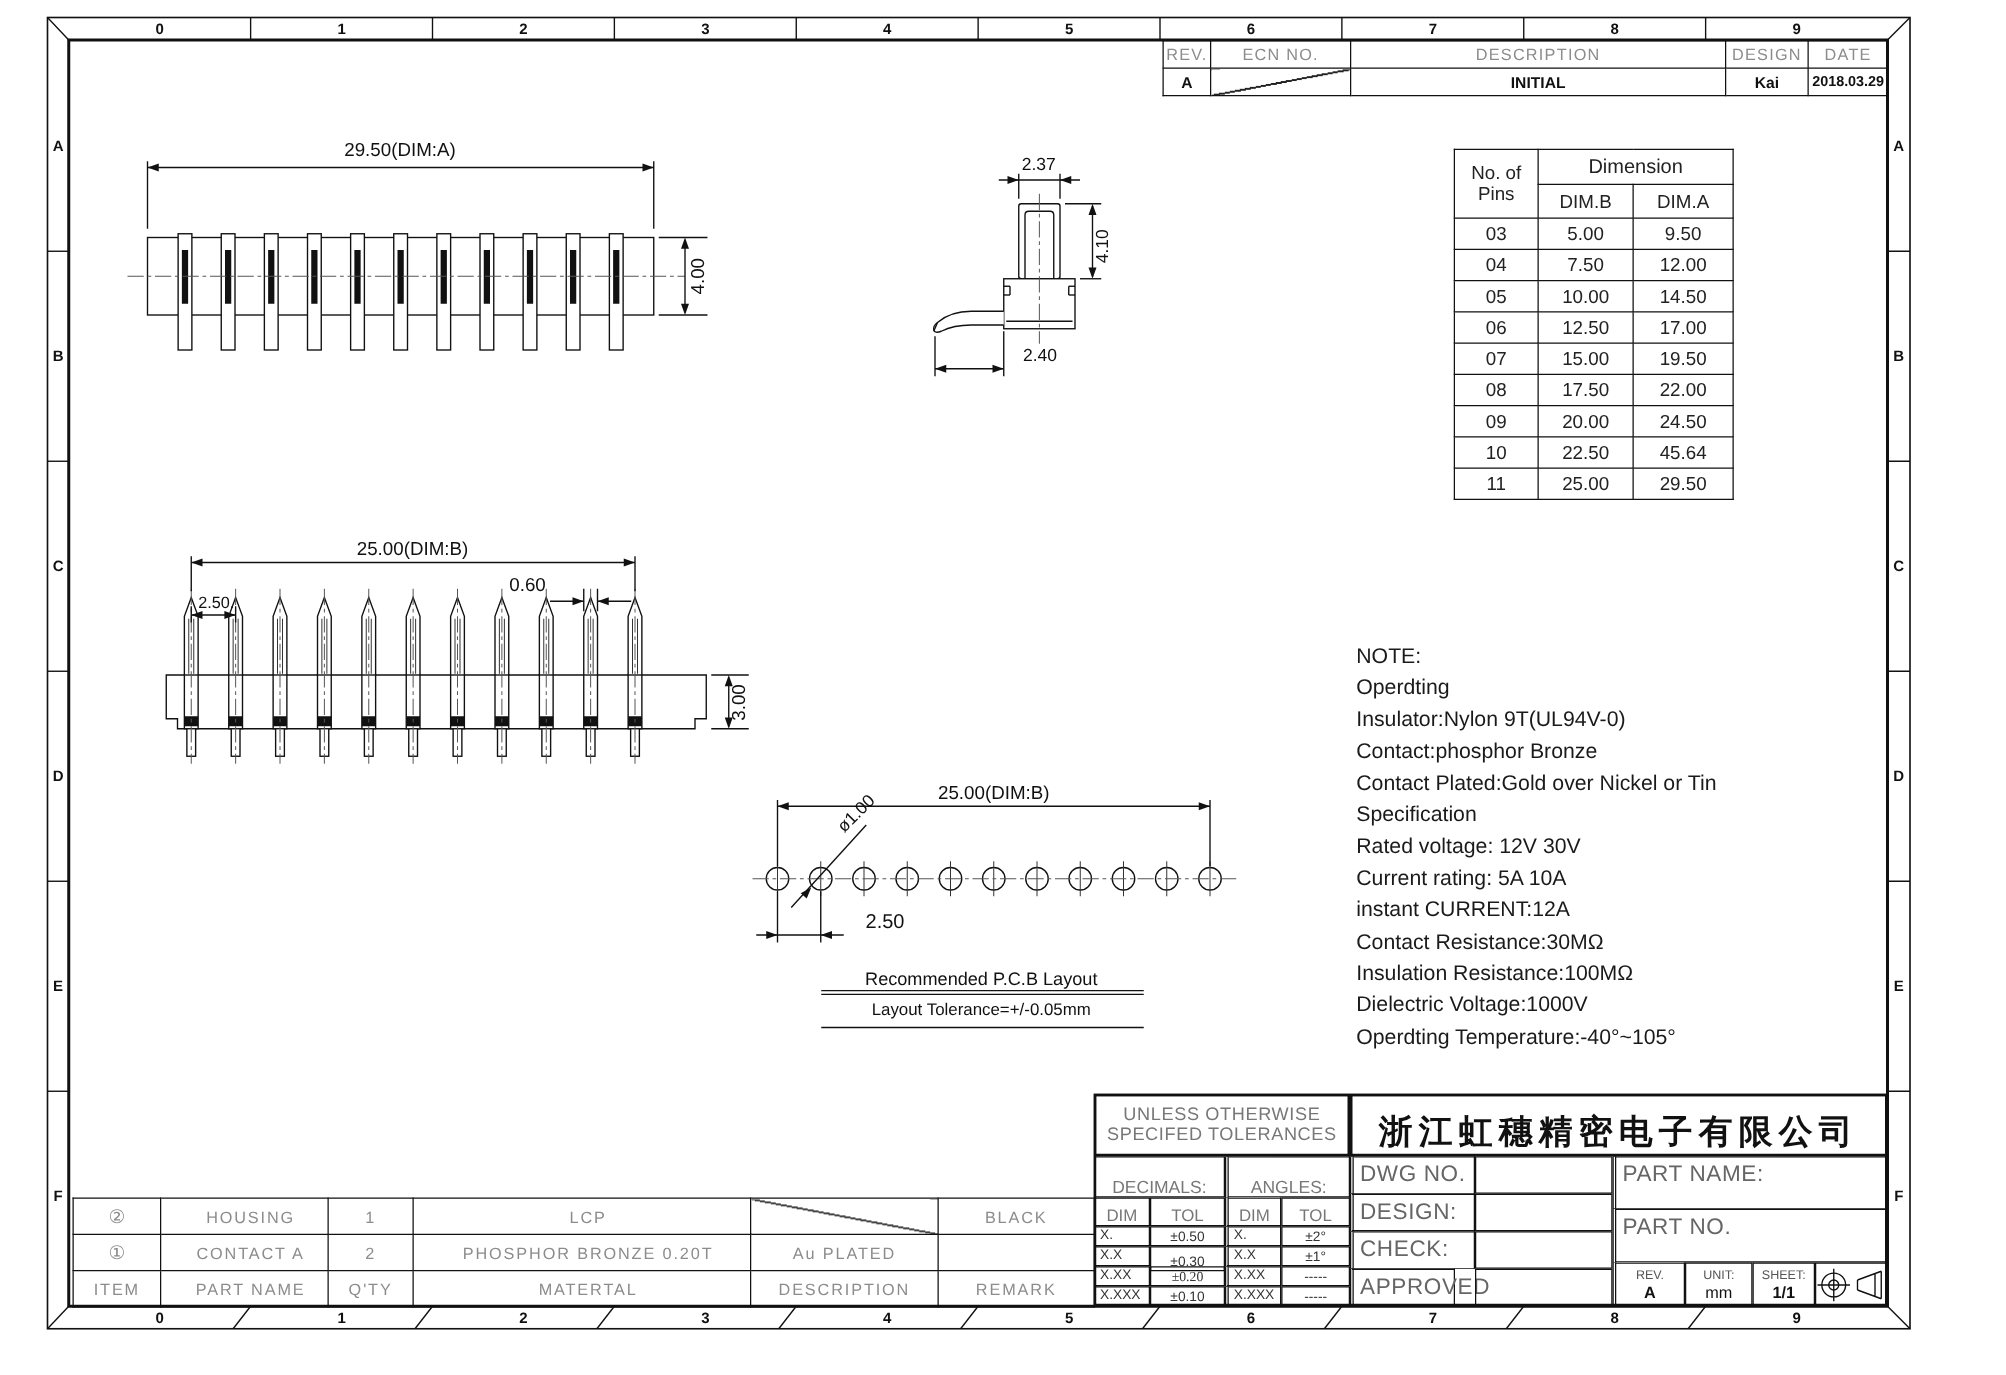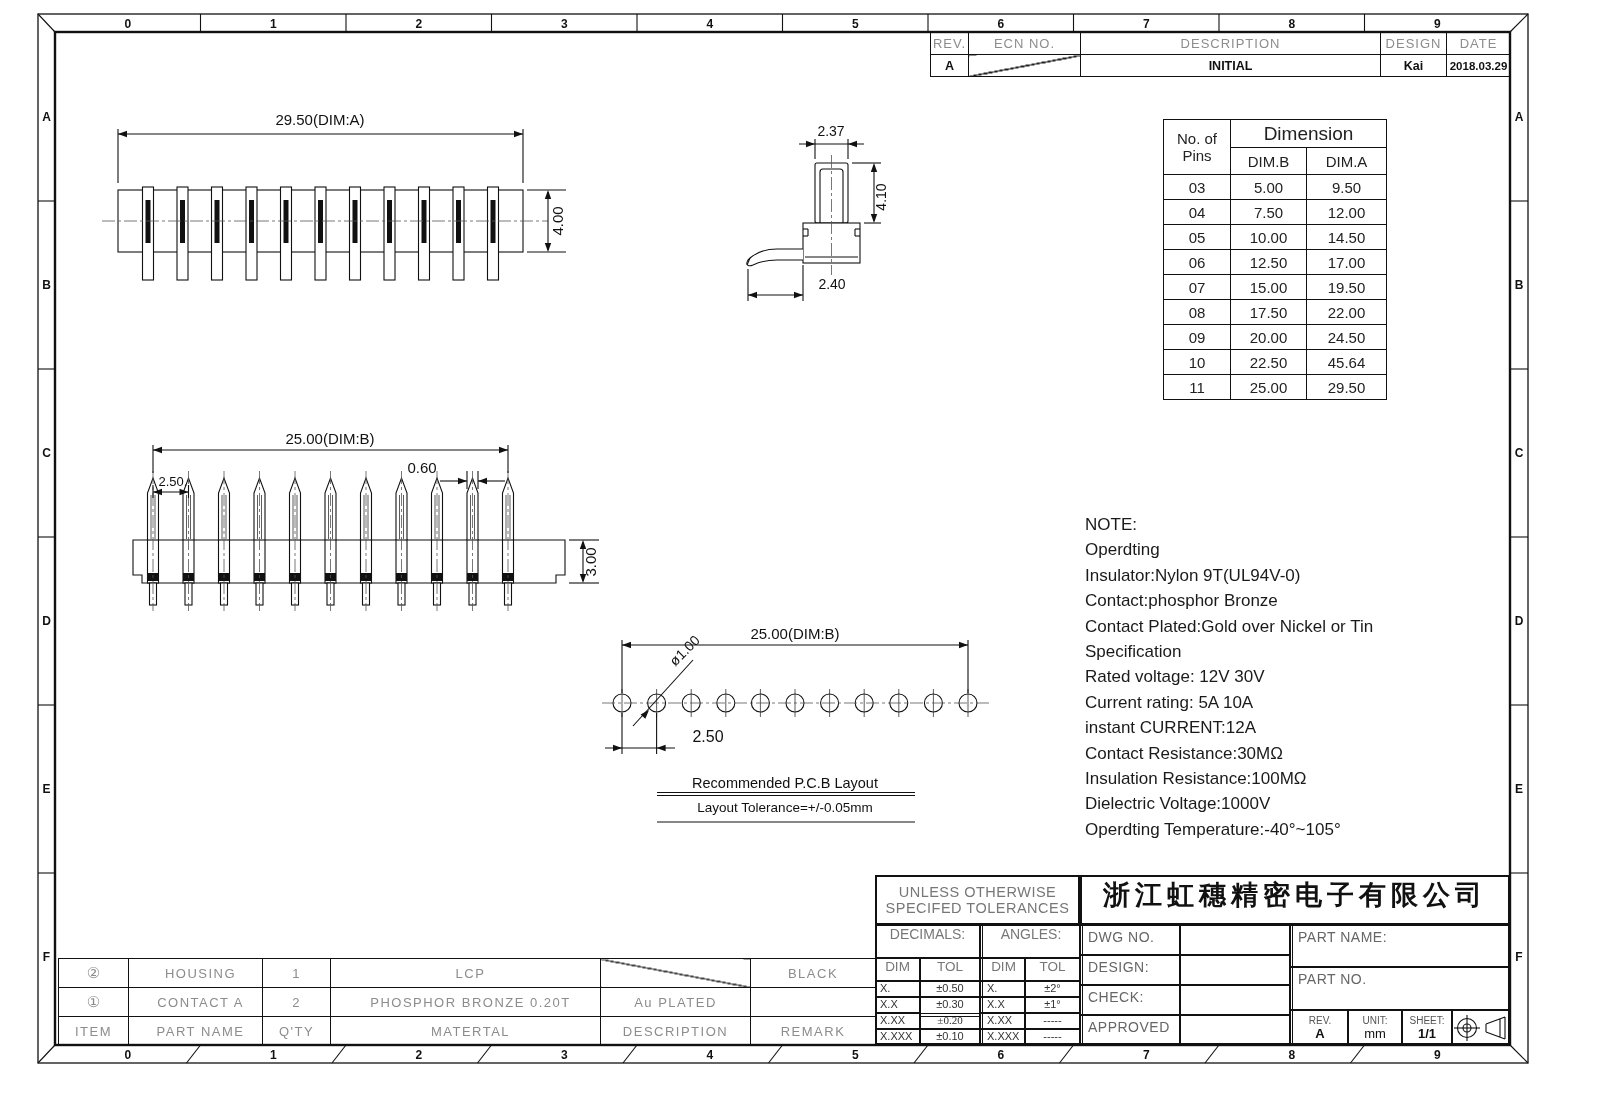--- a/index.html
+++ b/index.html
@@ -23,39 +23,39 @@
   .revtab td.hd{color:#8c8c8c;font-size:13px;letter-spacing:1px;}
   .revtab td.vl{font-weight:bold;font-size:12.5px;}
   .revtab td.date{font-size:11.5px;font-weight:bold;}
   .revtab td.diagdown{background:linear-gradient(to bottom right,transparent calc(50% - 0.8px),#222 calc(50% - 0.8px),#222 calc(50% + 0.8px),transparent calc(50% + 0.8px));}
   
   .dimtab{left:1163px;top:119px;width:223px;}
   .dimtab tr{height:25px;}
   .dimtab tr.h1{height:28px;}
   .dimtab tr.h2{height:27px;}
   .dimtab td{font-size:15px;color:#222;}
-  .dimtab td.dimh{font-size:19px;}
+  .dimtab td.dimh{font-size:16px;}
   .dimtab td.pinh{font-size:15px;line-height:17px;}
   
   .notes{left:1085px;top:512px;width:440px;font-size:17px;line-height:25.4px;color:#1a1a1a;}
   
   .parttab{left:58px;top:958px;width:817px;}
   .parttab tr{height:29px;}
   .parttab td{color:#8c8c8c;font-size:13px;letter-spacing:1.5px;}
   .parttab td.lft{text-align:center;padding-left:10px;}
   .parttab td.circ{font-size:15px;letter-spacing:0;}
   .parttab td.diagup{background:linear-gradient(to top right,transparent calc(50% - 0.8px),#444 calc(50% - 0.8px),#444 calc(50% + 0.8px),transparent calc(50% + 0.8px));}
   
   .tc{position:absolute;border:1px solid #111;box-sizing:border-box;}
   .tc2{position:absolute;border:2px solid #111;box-sizing:border-box;}
   .dl{border-left:3px double #111;}
-  .ctr{display:flex;align-items:flex-start;justify-content:center;}
+  .ctr{display:flex;align-items:flex-end;justify-content:center;}
   .col{display:flex;flex-direction:column;align-items:center;justify-content:center;}
   .gray{color:#777;}
-  .lblTL{font-size:14px;color:#666;padding:3px 0 0 5px;letter-spacing:0.5px;}
+  .lblTL{font-size:18px;color:#666;padding:3px 0 0 5px;letter-spacing:0.5px;}
   .tolsm{font-size:11px;color:#333;}
   .stk .l{font-size:10px;color:#555;line-height:11px;}
   .stk .v{font-size:13px;font-weight:bold;line-height:15px;}
   .company{font-size:27px;font-weight:bold;letter-spacing:5px;}
 </style>
 </head>
 <body>
 
 <div id="page">
 
@@ -560,21 +560,21 @@
   <div class="tc ctr tolsm" style="left:1025px;top:1029px;width:55px;height:16px;">
       <span>-----</span>
     </div>
 
   <div class="tc dl lblTL" style="left:1080px;top:925px;width:100px;height:30px;"><span>DWG NO.</span></div>
   <div class="tc" style="left:1180px;top:925px;width:110px;height:30px;"></div>
   <div class="tc dl lblTL" style="left:1080px;top:955px;width:100px;height:30px;"><span>DESIGN:</span></div>
   <div class="tc" style="left:1180px;top:955px;width:110px;height:30px;"></div>
   <div class="tc dl lblTL" style="left:1080px;top:985px;width:100px;height:30px;"><span>CHECK:</span></div>
   <div class="tc" style="left:1180px;top:985px;width:110px;height:30px;"></div>
-  <div class="tc dl lblTL" style="left:1080px;top:1015px;width:100px;height:30px;"><span>APPROVED</span></div>
+  <div class="tc dl lblTL" style="left:1080px;top:1015px;width:84px;height:30px;"><span>APPROVED</span></div>
   <div class="tc" style="left:1180px;top:1015px;width:110px;height:30px;"></div>
 
   <div class="tc dl lblTL" style="left:1290px;top:925px;width:220px;height:42px;"><span>PART NAME:</span></div>
   <div class="tc dl lblTL" style="left:1290px;top:967px;width:220px;height:43px;"><span>PART NO.</span></div>
 
   <div class="tc dl col stk" style="left:1290px;top:1010px;width:58px;height:35px;">
     <div class="l">REV.</div>
       <div class="v">A</div>
   </div>
   <div class="tc col stk" style="left:1348px;top:1010px;width:54px;height:35px;">

